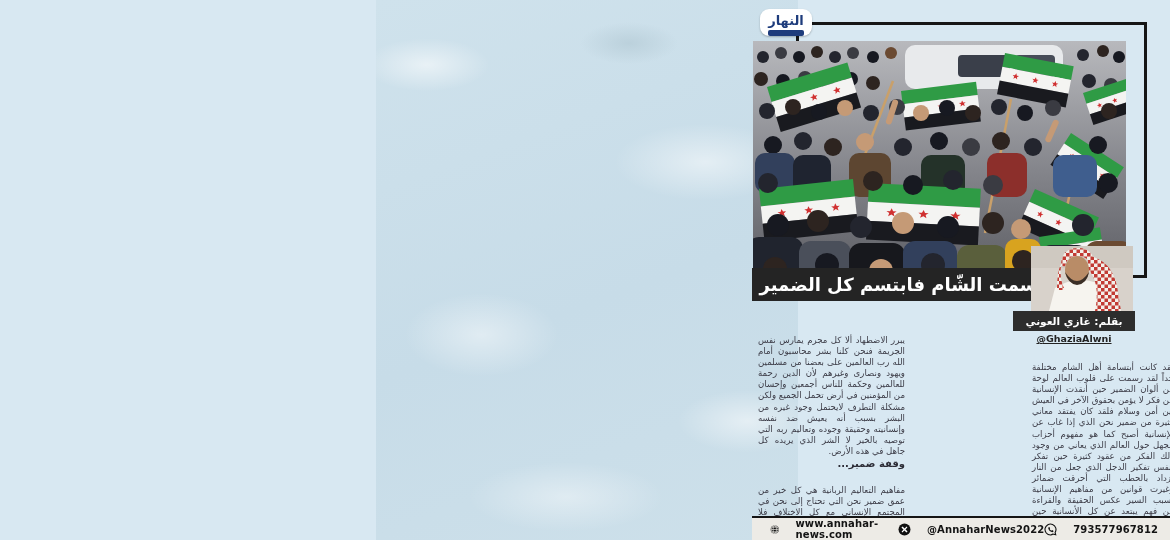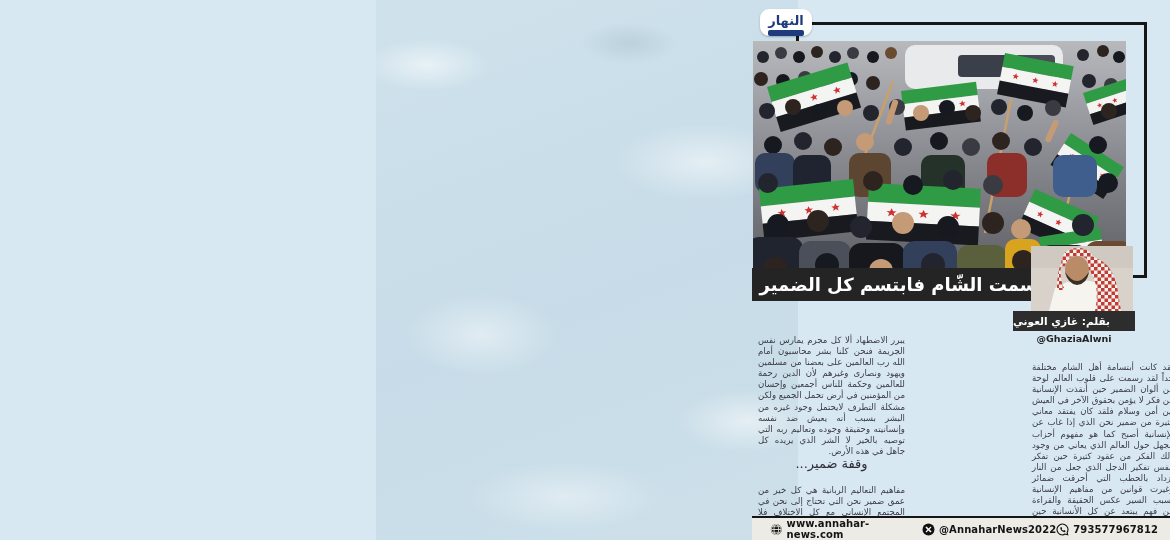--- a/index.html
+++ b/index.html
@@ -50,45 +50,45 @@
     display:flex;align-items:center;justify-content:center;
     font-size:18px;font-weight:bold;letter-spacing:.2px;
   }
   .portrait{
     position:absolute;left:655px;top:246px;width:102px;height:65px;
     overflow:hidden;background:#d6d0c9;
   }
   .byline-bar{
     position:absolute;left:637px;top:311px;width:122px;height:20px;
     background:#2d2d2d;color:#fff;
-    display:flex;align-items:center;justify-content:flex-end;
+    display:flex;align-items:center;justify-content:center;
     font-size:10.5px;font-weight:bold;
   }
   .handle{
     position:absolute;left:637px;top:333px;width:122px;
-    text-align:center;color:#222;font-size:9.5px;font-weight:bold;
+    text-align:center;color:#222;font-size:9.5px;font-weight:bold;text-decoration:underline;
   }
   .col{
     position:absolute;color:#3b3b46;font-size:8.6px;line-height:11.1px;
     text-align:justify;font-weight:500;
   }
   .col p{margin:16px 0 0 0;}
   .col-right{left:656px;top:346px;width:142px;}
   .col-left{left:382px;top:319px;width:147px;}
   .subhead{
-    font-weight:normal;color:#2c2c36;text-align:center;font-size:13px;
+    font-weight:bold;color:#2c2c36;text-align:right;font-size:10px;
     margin:1px 0 1px 0 !important;
   }
   .footer{
     position:absolute;left:376px;top:516px;width:422px;height:24px;
     background:#edebe6;border-top:2.5px solid #151515;box-sizing:border-box;
     display:flex;align-items:center;justify-content:space-between;
     padding:0 16px 0 18px;
   }
-  .footer-item{display:flex;align-items:center;gap:4px;color:#141414;
+  .footer-item{display:flex;align-items:center;gap:16px;color:#141414;
     font-size:10px;font-weight:bold;letter-spacing:.1px;}
   .footer-item svg{display:block;}
   [dir="rtl"]{direction:rtl;}
 </style>
 </head>
 <body>
 
 <div class="canvas">
   <div class="page">
 

